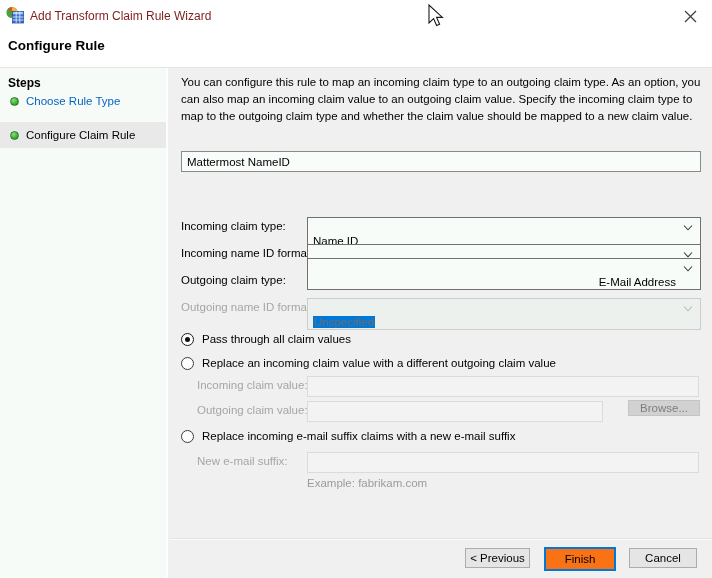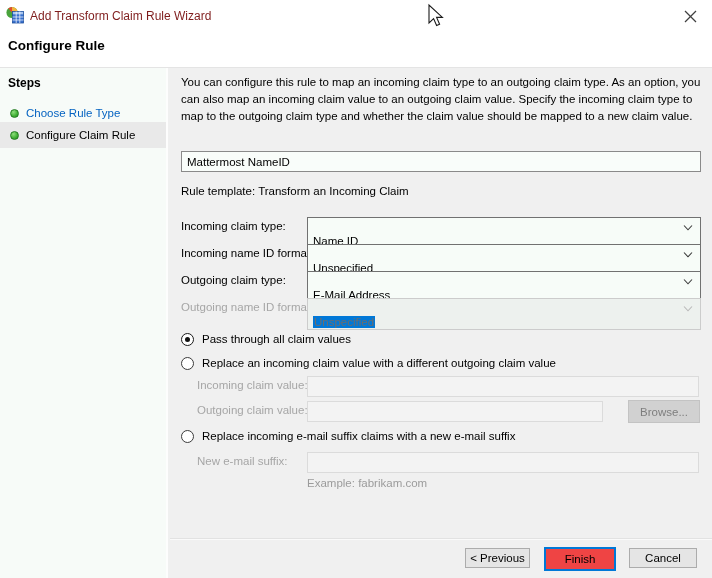--- a/index.html
+++ b/index.html
@@ -45,30 +45,30 @@
   .combo.disabled .sel { background:#0078d7; color:#6d6d6d; padding:0 1px; }
 
   .radio { position:absolute; left:181px; width:13px; height:13px; border-radius:50%;
     border:1px solid #3b3b3b; background:#fff; cursor:pointer; }
   .radio.checked { border-color:#1a1a1a; }
   .radio.checked::after { content:""; position:absolute; left:3px; top:3px; width:5px; height:5px;
     border-radius:50%; background:#111; }
   .radio-label { position:absolute; left:202px; }
 
   .dis-field { position:absolute; left:307px; height:21px; background:#f3f3f3; border:1px solid #dbdbdb; }
-  .browse-btn { position:absolute; left:628px; top:400px; width:72px; height:23px; background:#d1d1d1;
+  .browse-btn { position:absolute; left:628px; top:400px; width:72px; height:16px; background:#d1d1d1;
     border:1px solid #c3c3c3; color:#7e7e7e; display:flex; align-items:center; justify-content:center; }
   .example-text { position:absolute; left:307px; top:477px; color:#9b9b9b; }
 
   
   .footer-sep1 { position:absolute; left:170px; top:538px; width:542px; height:1px; background:#e2e2e2; }
   .footer-sep2 { position:absolute; left:170px; top:539px; width:542px; height:1px; background:#fafafa; }
   .btn { position:absolute; top:548px; height:20px; background:#e5e5e5; border:1px solid #acacac;
     display:flex; align-items:center; justify-content:center; font-size:11.5px; cursor:pointer; }
-  .btn.primary { top:547px; height:24px; border:2px solid #0078d7; background:#ef4444; }
+  .btn.primary { top:547px; height:24px; border:2px solid #0078d7; background:#f97316; }
 
   .cursor { position:absolute; left:424px; top:3px; pointer-events:none; }
 </style>
 </head>
 <body>
 
 <div id="app">
 
   <div class="header-band"></div>
 
@@ -91,55 +91,54 @@
       <line x1="1" y1="1" x2="12" y2="12" stroke="#404040" stroke-width="1.2"></line>
       <line x1="12" y1="1" x2="1" y2="12" stroke="#404040" stroke-width="1.2"></line>
     </svg>
   </div>
 
   <div class="page-heading">Configure Rule</div>
   <div class="header-divider"></div>
 
   <div class="sidebar">
     <div class="steps-title">Steps</div>
-    <div class="step-row link" style="top:32px;">
+    <div class="step-row link" style="top:20px;">
       <span class="step-bullet"></span>
       <span class="step-label">Choose Rule Type</span>
     </div>
     <div class="step-row current" style="top:54px;">
       <span class="step-bullet"></span>
       <span class="step-label">Configure Claim Rule</span>
     </div>
   </div>
 
   <div class="description">You can configure this rule to map an incoming claim type to an outgoing claim type. As an option, you can also map an incoming claim value to an outgoing claim value. Specify the incoming claim type to map to the outgoing claim type and whether the claim value should be mapped to a new claim value.</div>
 
   <div class="field-label" style="top:138px;margin-top:12px;">Claim rule name:</div>
   <input class="name-input" type="text" value="Mattermost NameID" style="">
 
-  <div class="rule-template">Rule template: Transform an Incoming Claim</div>
 
   <div class="field-label" style="top:220px;">Incoming claim type:</div>
   <div class="combo" style="top:217px;">
     <span>Name ID</span>
     <svg class="chev" width="10" height="6" viewBox="0 0 10 6">
         <path d="M1 0.5 L5 4.8 L9 0.5" fill="none" stroke="#3c3c3c" stroke-width="1.1"></path>
       </svg>
   </div>
 
   <div class="field-label" style="top:247px;">Incoming name ID format:</div>
   <div class="combo" style="top:244px;">
     <span>Unspecified</span>
     <svg class="chev" width="10" height="6" viewBox="0 0 10 6">
         <path d="M1 0.5 L5 4.8 L9 0.5" fill="none" stroke="#3c3c3c" stroke-width="1.1"></path>
       </svg>
   </div>
 
   <div class="field-label" style="top:274px;">Outgoing claim type:</div>
-  <div class="combo" style="top:271px;">
+  <div class="combo" style="top:258px;justify-content:flex-end;">
     <span>E-Mail Address</span>
     <svg class="chev" width="10" height="6" viewBox="0 0 10 6">
         <path d="M1 0.5 L5 4.8 L9 0.5" fill="none" stroke="#3c3c3c" stroke-width="1.1"></path>
       </svg>
   </div>
 
   <div class="field-label" style="top:301px; color:#a6a6a6;">Outgoing name ID format:</div>
   <div class="combo disabled" style="top:298px;">
     <span class="sel">Unspecified</span>
     <svg class="chev" width="10" height="6" viewBox="0 0 10 6">

